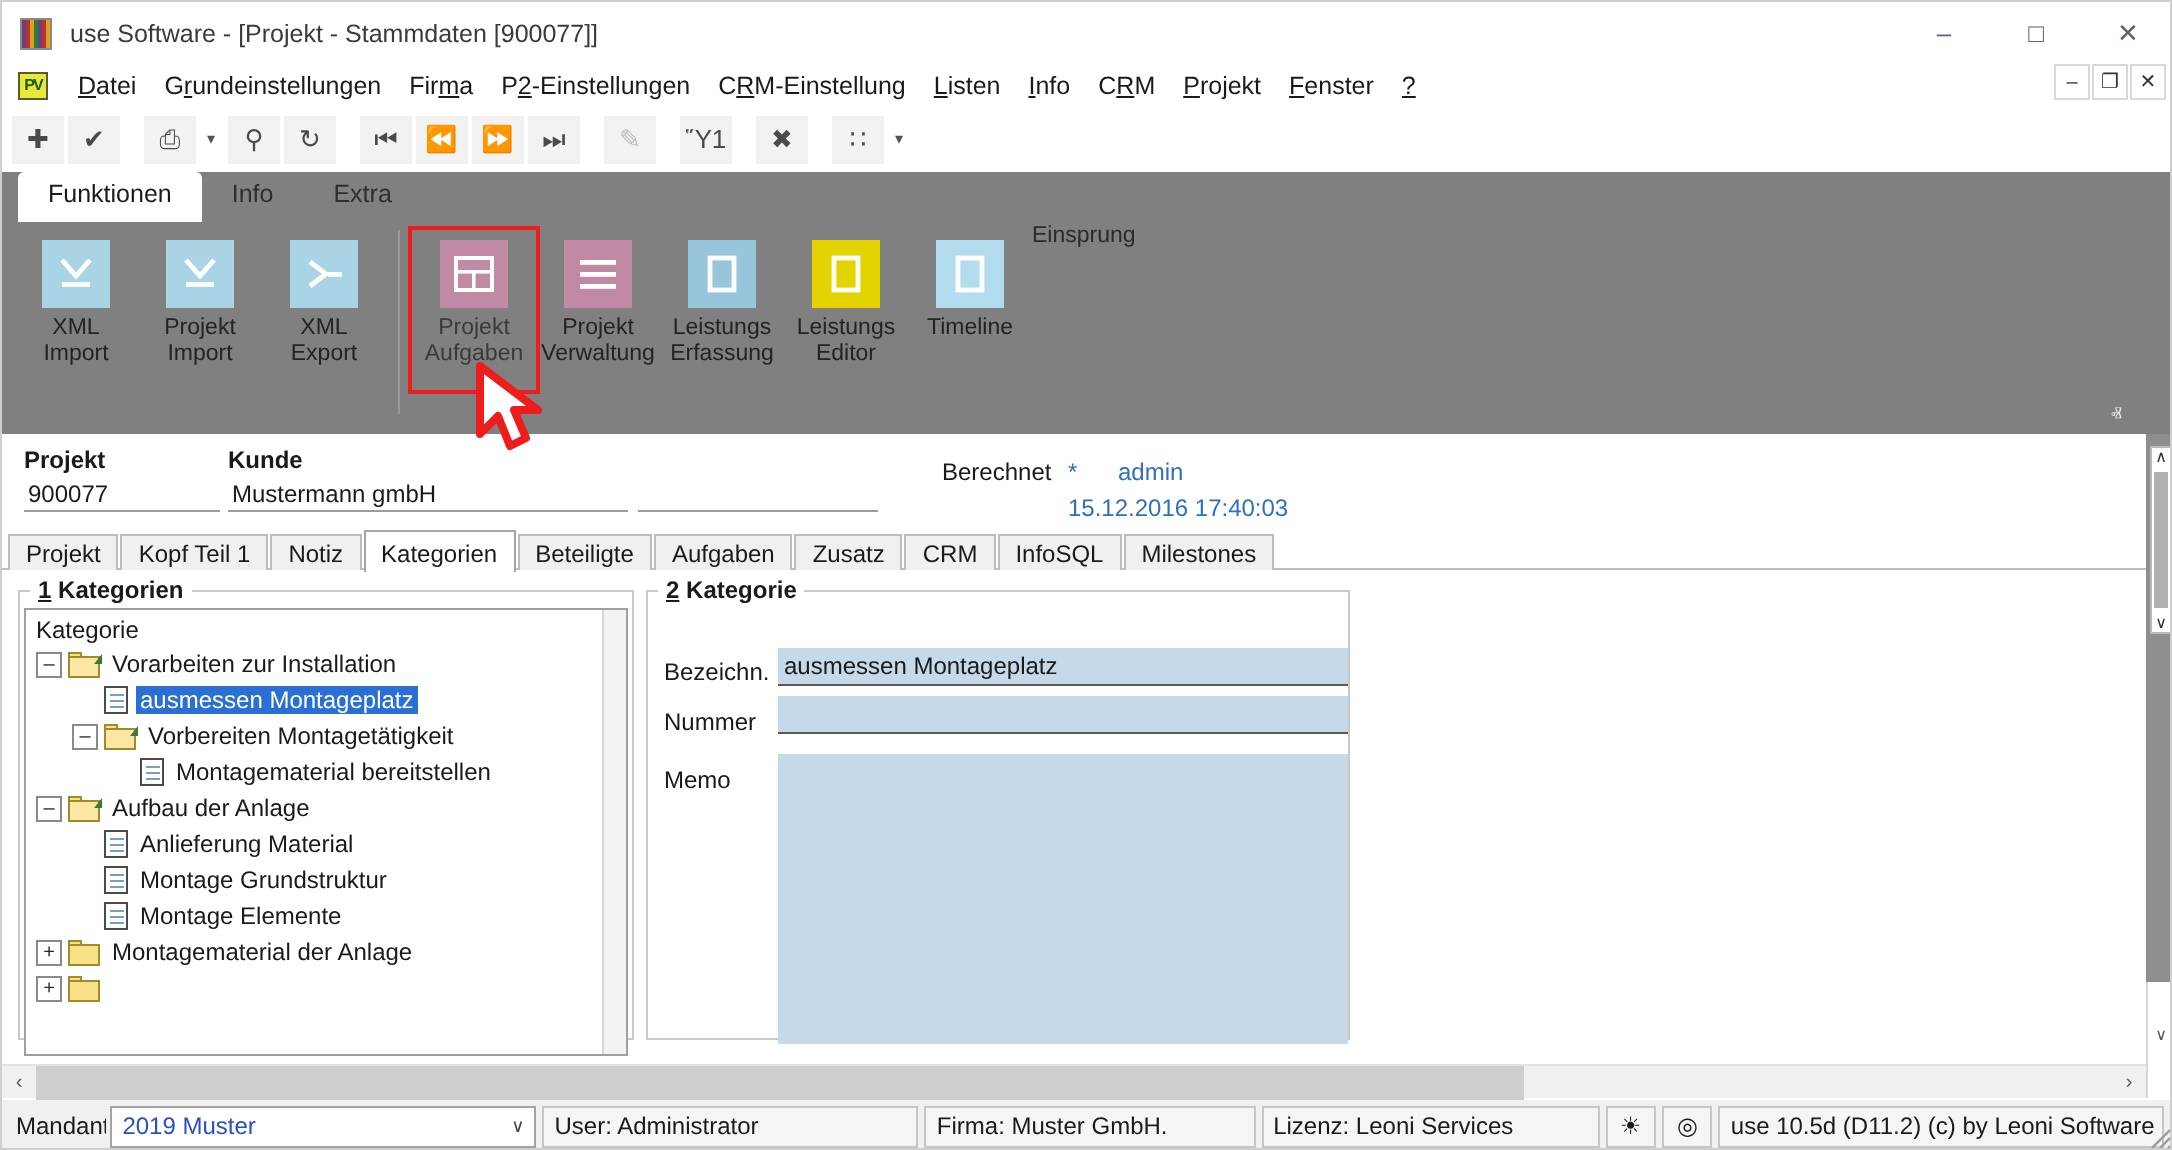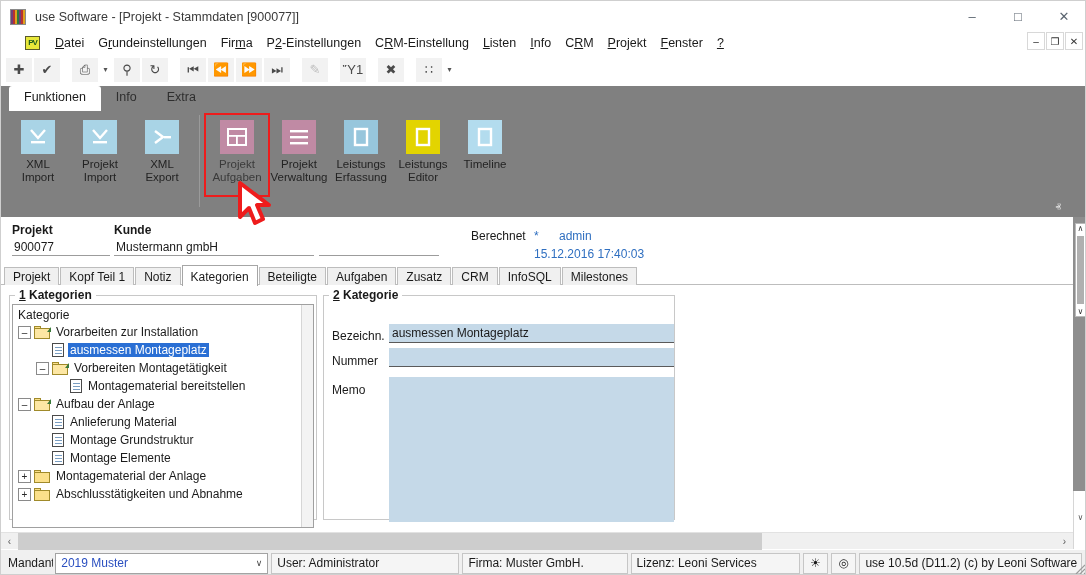--- a/index.html
+++ b/index.html
@@ -36,21 +36,21 @@
   .wc { width:46px; height:31px; display:flex; align-items:center; justify-content:center;
         color:#5b6570; font-size:13px; }
 
   
   .menubar {
     position:absolute; left:0; top:31px; width:1086px; height:21px;
     background:#ffffff; display:flex; align-items:center;
     border-bottom:0px;
   }
   .menu-icon {
-    width:15px; height:14px; margin-left:24px; margin-right:8px;
+    width:15px; height:14px; margin-left:8px; margin-right:8px;
     background:#e8e83a;
     border:1px solid #5a5a2a;
     font-size:8px; font-weight:bold; color:#1d5c1d;
     display:flex; align-items:center; justify-content:center;
     letter-spacing:-1px;
     text-align:center;
   }
   .menu-item {
     padding:2px 7px; color:#1a1a1a; font-size:12.5px; white-space:nowrap;
   }
@@ -463,20 +463,21 @@
                   <div class="glyph">
                     <div class="ico-sq ico-lightblue">
                       <svg width="22" height="20" viewBox="0 0 22 20">
                         <rect x="5" y="2" width="12" height="16" fill="none" stroke="#fff" stroke-width="2.4"></rect>
                       </svg>
                     </div>
                   </div>
                   <div class="lbl">Timeline</div>
                 </div>
               </div>
+              <div class="rgroup-label">Einsprung</div>
             </div>
           </div>
         <div class="collapse-chev">ⱏ</div>
       </div>
     </div>
   </div>
 
   <div class="form-area">
 
     <div class="field-label" style="left:11px; top:6px;">Projekt</div>
@@ -591,21 +592,20 @@
             <div class="body"></div>
           </div>
           <span class="lbl">Montagematerial der Anlage</span>
         </div>
         <div class="tnode" style="padding-left: 0px;">
           <div class="exp">+</div>
           <div class="folder">
             <div class="tab"></div>
             <div class="body"></div>
           </div>
-          <span class="lbl">Abschlusstätigkeiten und Abnahme</span>
         </div>
       </div>
     <div class="tree-scroll"></div>
   </div>
 
   <svg class="cursor-arrow" width="40" height="46" viewBox="0 0 40 46">
     <path d="M3 2 L3 36 L12 27 L18 42 L26 38 L20 24 L32 24 Z" fill="#ffffff" stroke="#ee1c1c" stroke-width="4" stroke-linejoin="round"></path>
   </svg>
 
   <div class="hscroll">

